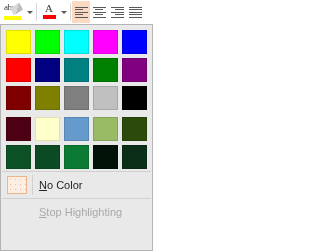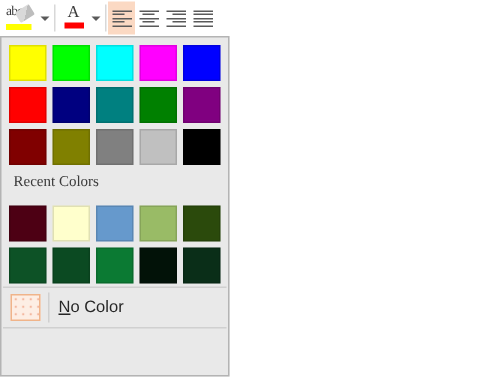--- a/index.html
+++ b/index.html
@@ -228,21 +228,20 @@
           <div class="sw dotted" title="gray-50" style="background: rgb(128, 128, 128);"></div>
         </div>
         <div class="sw-cell">
           <div class="sw dotted-d" title="gray-25" style="background: rgb(192, 192, 192);"></div>
         </div>
         <div class="sw-cell">
           <div class="sw" title="black" style="background: rgb(0, 0, 0);"></div>
         </div>
       </div>
 
-    <div class="section-label">Recent Colors</div>
 
     <div class="swatch-grid" id="recent-grid">
         <div class="sw-cell">
           <div class="sw" title="dark-maroon" style="background: rgb(77, 0, 20);"></div>
         </div>
         <div class="sw-cell">
           <div class="sw dotted" title="pale-cream" style="background: rgb(255, 255, 204);"></div>
         </div>
         <div class="sw-cell">
           <div class="sw" title="steel-blue" style="background: rgb(102, 153, 204);"></div>
@@ -275,15 +274,22 @@
     <div class="menu-item">
       <span class="mi-swatch-wrap">
         <span class="mi-swatch"></span>
       </span>
       <span class="mi-divider"></span>
       <span class="mi-label"><u>N</u><span>o Color</span></span>
     </div>
 
     <div class="menu-sep"></div>
 
+    <div class="menu-item disabled">
+      <span class="mi-swatch-wrap">
+        <span class="mi-swatch blank"></span>
+      </span>
+      <span class="mi-divider" style="background:transparent;"></span>
+      <span class="mi-label"><u>S</u><span>top Highlighting</span></span>
+    </div>
 
   </div>
 </div>
 
 </body></html>

